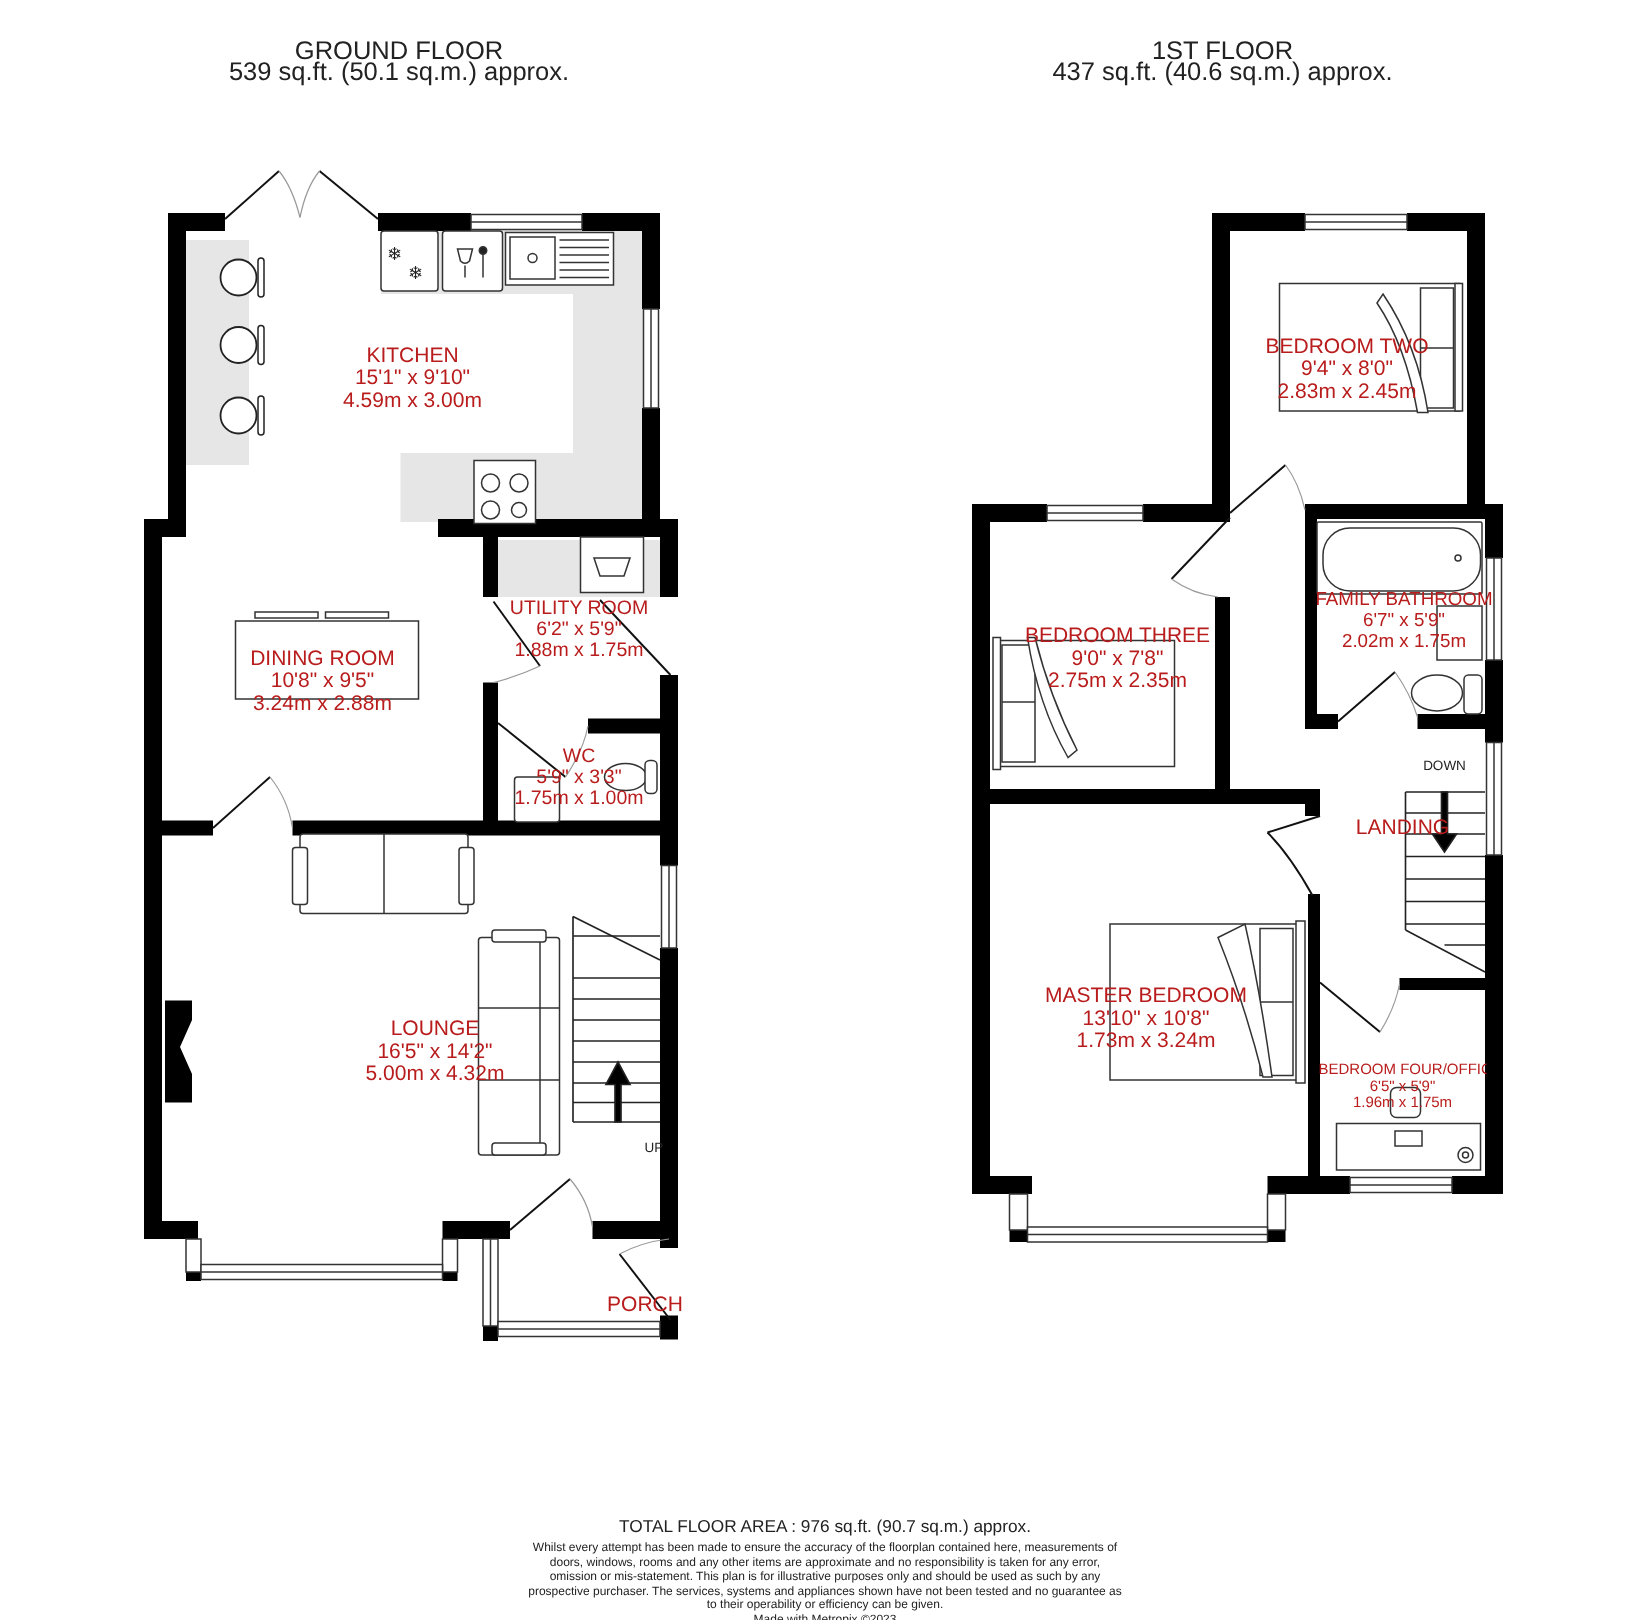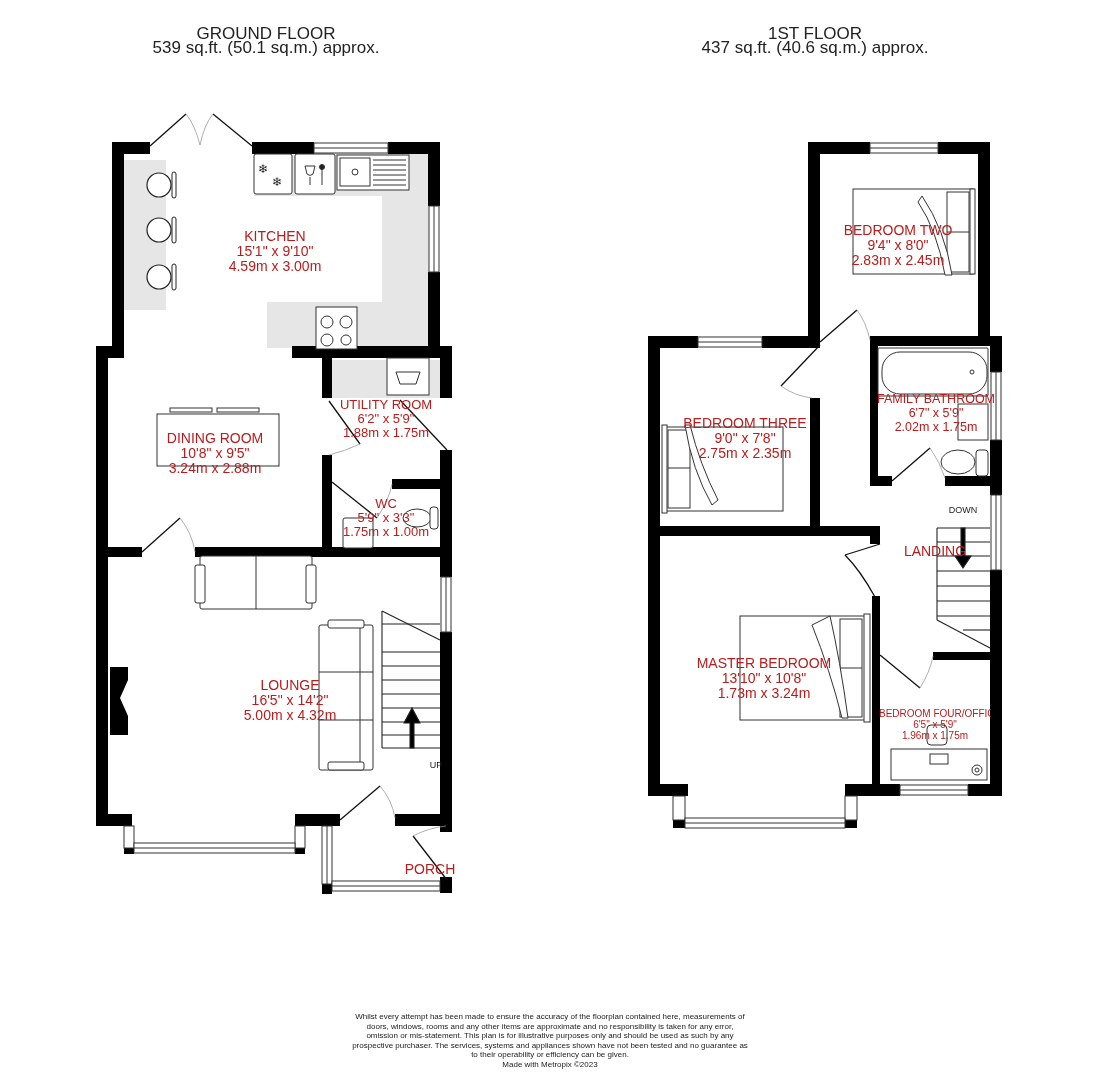--- a/index.html
+++ b/index.html
@@ -369,15 +369,16 @@
   <span class="dim">13'10"  x 10'8"</span>
   <span class="dim">1.73m  x 3.24m</span>
 </div>
 <div class="room-label small" style="left:935px;top:708px;width:112px;overflow:hidden;">
   <span class="name">BEDROOM FOUR/OFFICE</span>
   <span class="dim">6'5"  x 5'9"</span>
   <span class="dim">1.96m  x 1.75m</span>
 </div>
 
 <div class="footer">
+  <span class="total">TOTAL FLOOR AREA : 976 sq.ft. (90.7 sq.m.) approx.</span>
   <span class="disc">Whilst every attempt has been made to ensure the accuracy of the floorplan contained here, measurements of doors, windows, rooms and any other items are approximate and no responsibility is taken for any error, omission or mis-statement. This plan is for illustrative purposes only and should be used as such by any prospective purchaser. The services, systems and appliances shown have not been tested and no guarantee as to their operability or efficiency can be given.</span>
   <span class="credit">Made with Metropix ©2023</span>
 </div>
 
 </body></html>

